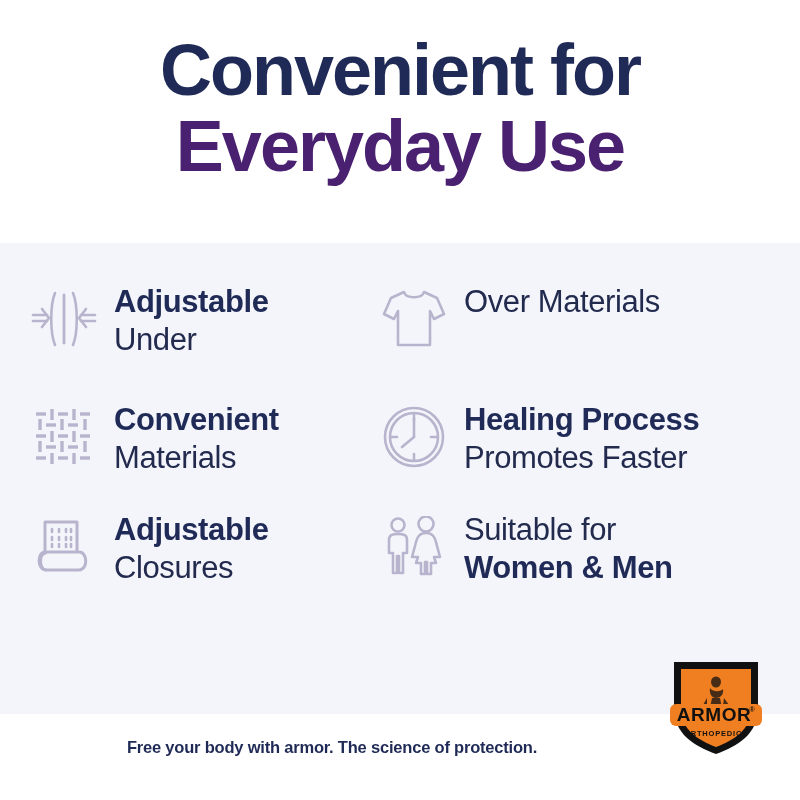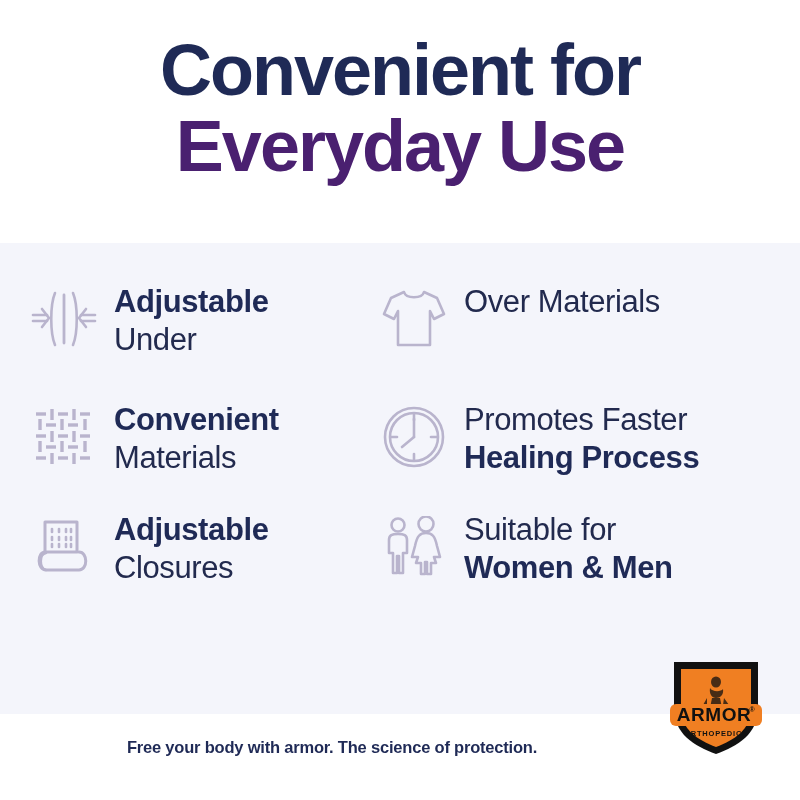--- a/index.html
+++ b/index.html
@@ -161,22 +161,22 @@
             <circle cx="32" cy="32" r="24"></circle>
             <line x1="32" y1="9" x2="32" y2="15"></line>
             <line x1="32" y1="49" x2="32" y2="55"></line>
             <line x1="9" y1="32" x2="15" y2="32"></line>
             <line x1="49" y1="32" x2="55" y2="32"></line>
             <line x1="32" y1="32" x2="32" y2="14"></line>
             <line x1="32" y1="32" x2="20" y2="42"></line>
           </svg>
         </div>
         <div class="labels">
+          <span class="line bold">Healing Process</span>
           <span class="line normal">Promotes Faster</span>
-          <span class="line bold">Healing Process</span>
         </div>
       </div>
 
       <div class="feature col-left">
         <div class="icon-wrap">
           <svg width="62" height="62" viewBox="0 0 62 62" fill="none" stroke="#b9b4cd" stroke-width="3" stroke-linecap="round" stroke-linejoin="round">
             <path d="M12 6 L44 6 L44 36 L12 36 Z" fill="none"></path>
             <path d="M12 36 C4 36 4 54 13 54 L46 54 C55 54 55 36 46 36" fill="none"></path>
             <path d="M13 54 C6 52 6 38 13 37" fill="none" stroke-width="2.6"></path>
             <g stroke-width="2.6">

